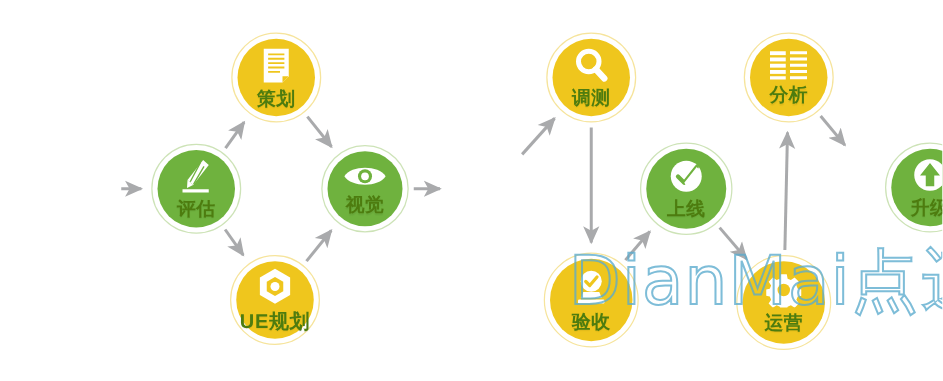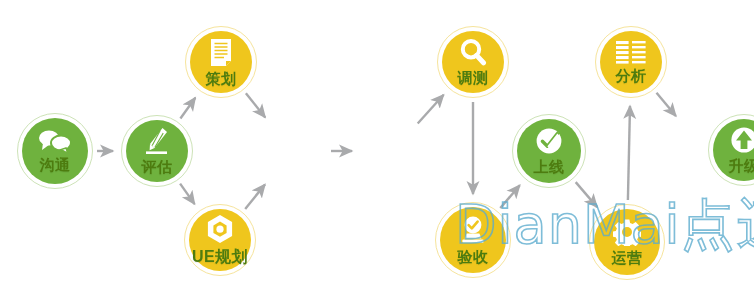--- a/index.html
+++ b/index.html
@@ -114,35 +114,20 @@
         <line x1="331.0" y1="151.0" x2="352.0" y2="151.0"></line>
         <line x1="417.7" y1="123.5" x2="443.6" y2="94.7"></line>
         <line x1="473.0" y1="102.0" x2="473.0" y2="194.0"></line>
         <line x1="500.3" y1="208.1" x2="519.8" y2="185.2"></line>
         <line x1="575.7" y1="182.1" x2="597.1" y2="207.1"></line>
         <line x1="627.9" y1="200.0" x2="630.0" y2="106.0"></line>
         <line x1="656.5" y1="92.8" x2="675.9" y2="116.1"></line>
       </g>
   </svg>
 
-  <div class="node" style="left: 17px; top: 113px; width: 76px; height: 76px;">
-    <span class="ring" style="border: 1.6px solid rgb(205, 227, 183);"></span>
-    <span class="disc" style="left: 5px; top: 5px; width: 66px; height: 66px; background: rgb(111, 178, 62); z-index: 2;"></span>
-    <span class="inner">
-      <span class="glyph">
-        <svg width="34" height="24" viewBox="0 0 34 24" xmlns="http://www.w3.org/2000/svg">
-          <ellipse cx="11" cy="9" rx="10" ry="7.6" fill="#fff"></ellipse>
-          <path d="M5 14 L4 21 L11.5 15.6 Z" fill="#fff"></path>
-          <ellipse cx="23" cy="14" rx="10" ry="7.4" fill="#fff" stroke="#6FB23E" stroke-width="2"></ellipse>
-          <path d="M28 19 L30 24.5 L23 20.6 Z" fill="#fff" stroke="#6FB23E" stroke-width="1.6"></path>
-        </svg>
-      </span>
-      <span class="label">沟通</span>
-    </span>
-  </div>
 
   <div class="node" style="left: 121px; top: 115px; width: 72px; height: 72px;">
     <span class="ring" style="border: 1.6px solid rgb(205, 227, 183);"></span>
     <span class="disc" style="left: 5px; top: 5px; width: 62px; height: 62px; background: rgb(111, 178, 62); z-index: 2;"></span>
     <span class="inner">
       <span class="glyph">
         <svg width="26" height="28" viewBox="0 0 26 28" xmlns="http://www.w3.org/2000/svg">
           <path d="M18.5 1 L23 5 L10.5 21 L6 17 Z" fill="#fff"></path>
           <path d="M6 17 L10.5 21 L5.6 23.3 Z" fill="#fff"></path>
           <rect x="2" y="24.4" width="21" height="2.6" fill="#fff"></rect>
@@ -183,20 +168,34 @@
         <svg width="30" height="30" viewBox="0 0 30 30" xmlns="http://www.w3.org/2000/svg">
           <path d="M15 1 L27.1 8 V22 L15 29 L2.9 22 V8 Z" fill="#fff"></path>
           <path d="M15 7.6 L21.6 11.4 V19 L15 22.8 L8.4 19 V11.4 Z" fill="#EFC61D"></path>
           <circle cx="15" cy="15.2" r="3.6" fill="#fff"></circle>
         </svg>
       </span>
       <span class="label small">UE规划</span>
     </span>
   </div>
 
+  <div class="node" style="left: 257px; top: 116px; width: 70px; height: 70px;">
+    <span class="ring" style="border: 1.6px solid rgb(205, 227, 183);"></span>
+    <span class="disc" style="left: 5px; top: 5px; width: 60px; height: 60px; background: rgb(111, 178, 62); z-index: 2;"></span>
+    <span class="inner">
+      <span class="glyph">
+        <svg width="36" height="22" viewBox="0 0 36 22" xmlns="http://www.w3.org/2000/svg">
+          <path d="M1.5 11 C7 2 29 2 34.5 11 C29 20 7 20 1.5 11 Z" fill="#fff"></path>
+          <circle cx="18" cy="11" r="5.6" fill="#6FB23E"></circle>
+          <circle cx="18" cy="11" r="3.1" fill="#fff"></circle>
+        </svg>
+      </span>
+      <span class="label">视觉</span>
+    </span>
+  </div>
 
 
   <div class="node" style="left: 437px; top: 26px; width: 72px; height: 72px;">
     <span class="ring" style="border: 1.6px solid rgb(246, 228, 156);"></span>
     <span class="disc" style="left: 5px; top: 5px; width: 62px; height: 62px; background: rgb(239, 198, 29); z-index: 2;"></span>
     <span class="inner">
       <span class="glyph">
         <svg width="28" height="28" viewBox="0 0 28 28" xmlns="http://www.w3.org/2000/svg">
           <circle cx="12" cy="11.2" r="8.2" fill="none" stroke="#fff" stroke-width="4"></circle>
           <line x1="17.6" y1="17.4" x2="24.5" y2="24.8" stroke="#fff" stroke-width="5" stroke-linecap="round"></line>

